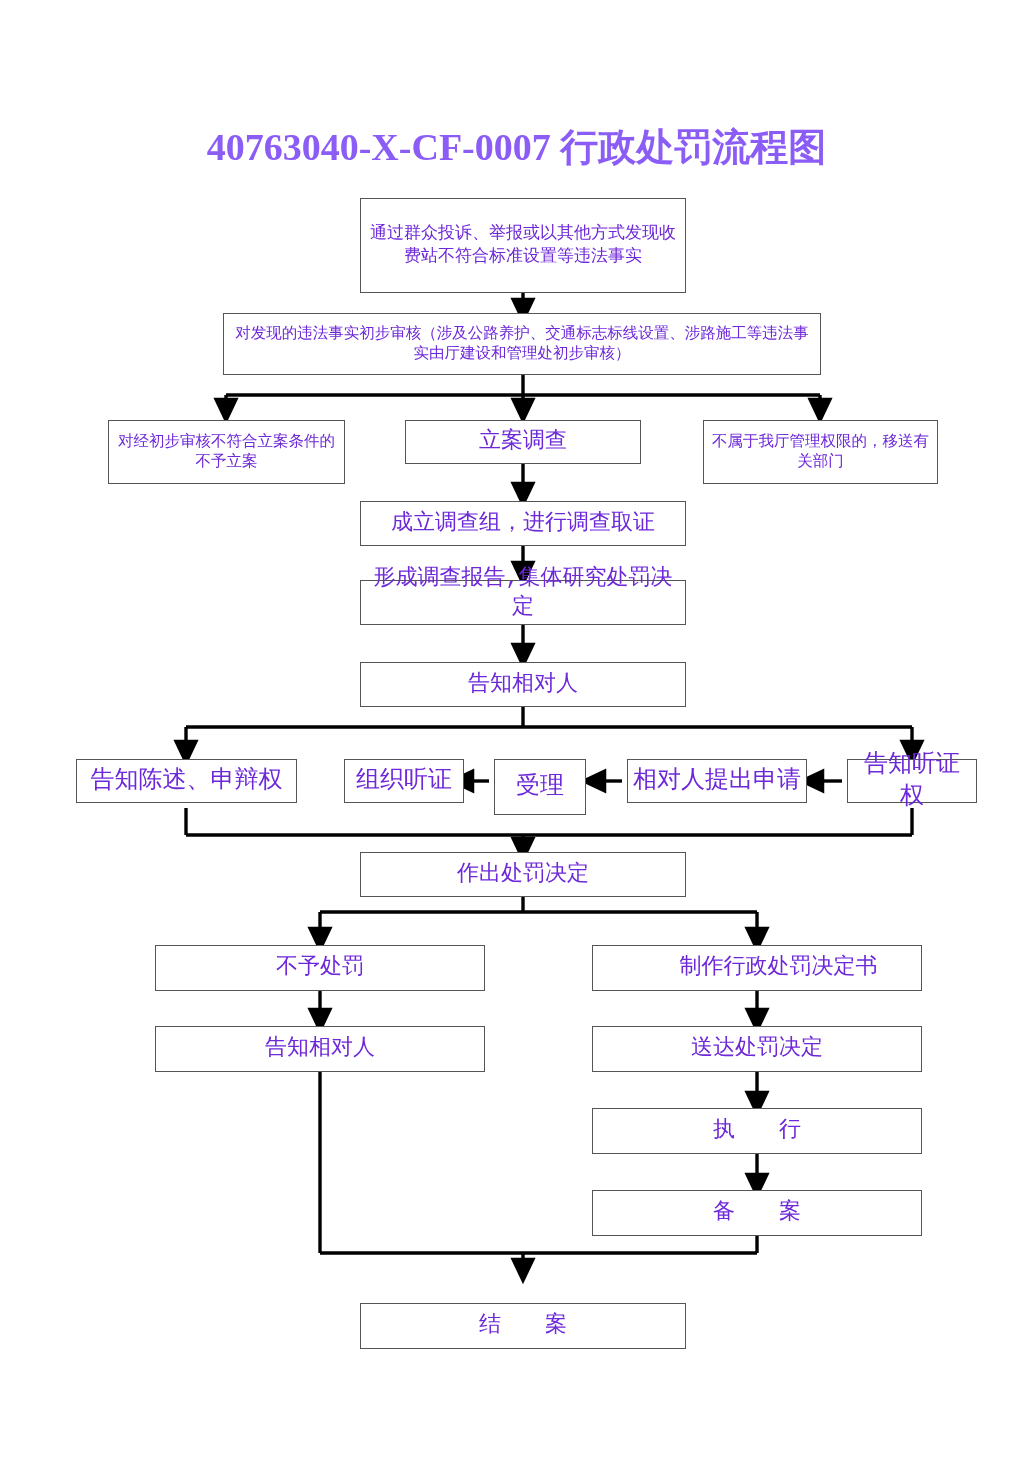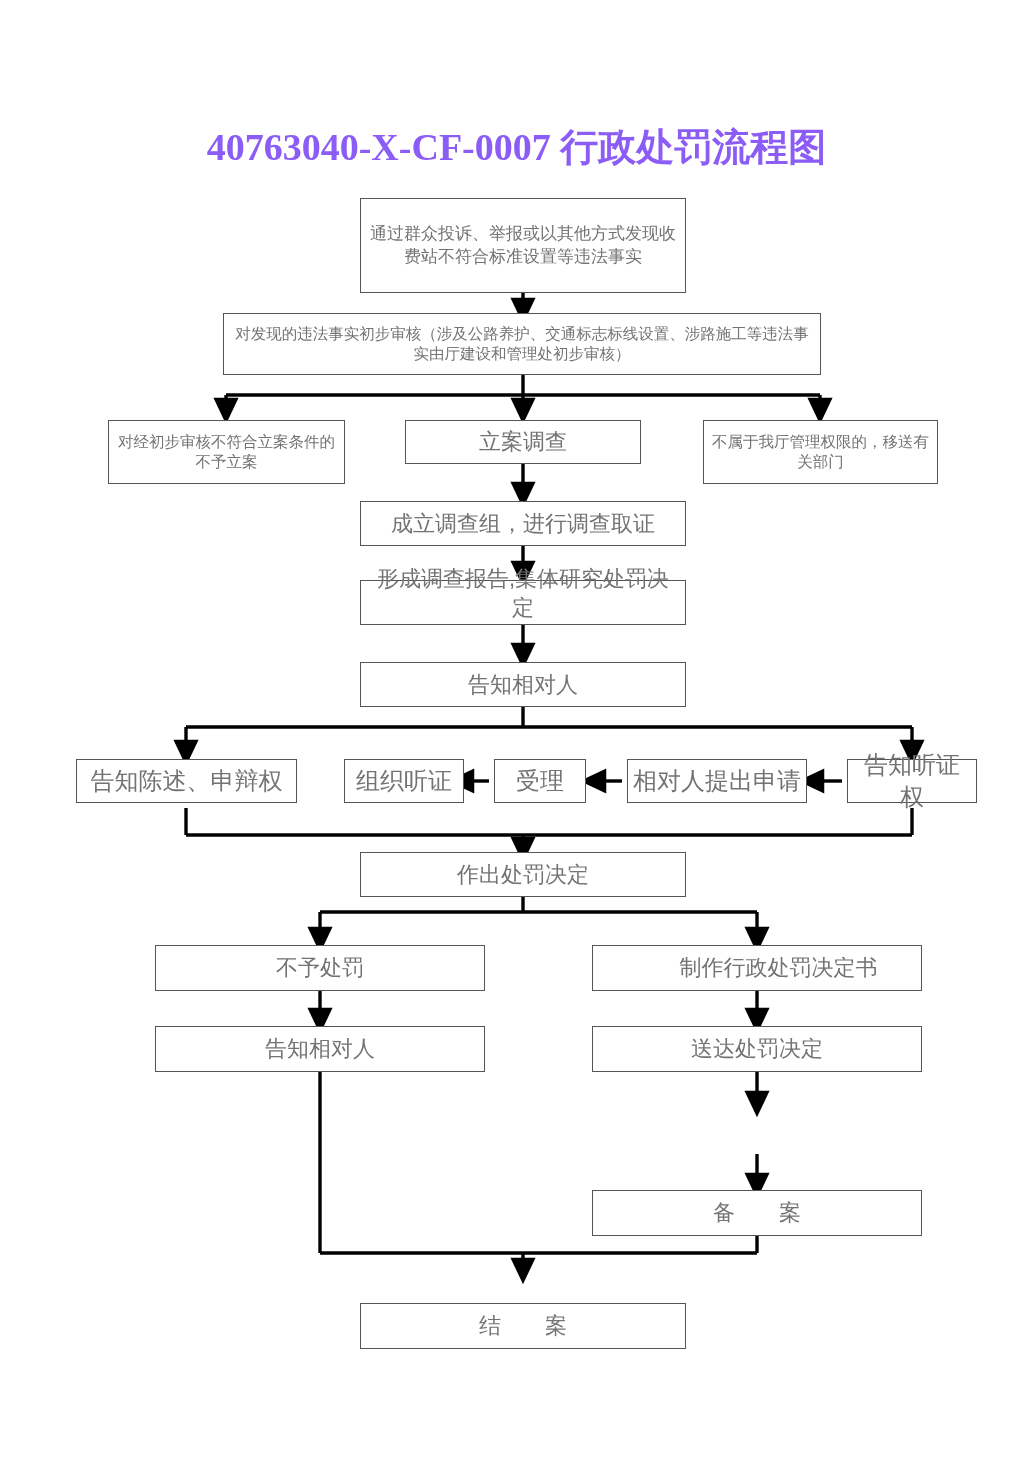--- a/index.html
+++ b/index.html
@@ -39,22 +39,22 @@
   }
   .node {
     position: absolute;
     box-sizing: border-box;
     border: 1.6px solid #555555;
     background: #ffffff;
     display: flex;
     align-items: center;
     justify-content: center;
     text-align: center;
-    color: #737373;
-    font-family: Liberation Sans, sans-serif;
+    color: #6d28d9;
+    font-family: Liberation Mono, monospace;
     line-height: 1.32;
     padding: 2px 5px;
   }
   .t-lg { font-size: 22px; }
   .t-md { font-size: 24px; }
   .t-sm { font-size: 17px; }
   .t-xs { font-size: 15.5px; }
 </style>
 </head>
 <body>
@@ -150,21 +150,21 @@
   </div>
 
   <div class="node t-md" style="left:76px; top:759px; width:221px; height:44px;">
     <span>告知陈述、申辩权</span>
   </div>
 
   <div class="node t-md" style="left:344px; top:759px; width:120px; height:44px;">
     <span>组织听证</span>
   </div>
 
-  <div class="node t-md" style="left:494px; top:759px; width:92px; height:44px;">
+  <div class="node t-md" style="left:494px; top:759px; width:92px; height:56px;">
     <span>受理</span>
   </div>
 
   <div class="node t-md" style="left:627px; top:759px; width:180px; height:44px;">
     <span>相对人提出申请</span>
   </div>
 
   <div class="node t-md" style="left:847px; top:759px; width:130px; height:44px;">
     <span>告知听证权</span>
   </div>
@@ -182,20 +182,23 @@
   </div>
 
   <div class="node t-lg" style="left:592px; top:945px; width:330px; height:46px;padding-left:48px;">
     <span>制作行政处罚决定书</span>
   </div>
 
   <div class="node t-lg" style="left:592px; top:1026px; width:330px; height:46px;">
     <span>送达处罚决定</span>
   </div>
 
+  <div class="node t-lg" style="left:592px; top:1108px; width:330px; height:46px;">
+    <span>执　　行</span>
+  </div>
 
   <div class="node t-lg" style="left:592px; top:1190px; width:330px; height:46px;">
     <span>备　　案</span>
   </div>
 
   <div class="node t-lg" style="left:360px; top:1275px; width:326px; height:46px;margin-top:28px;">
     <span>结　　案</span>
   </div>
 
 </div>

